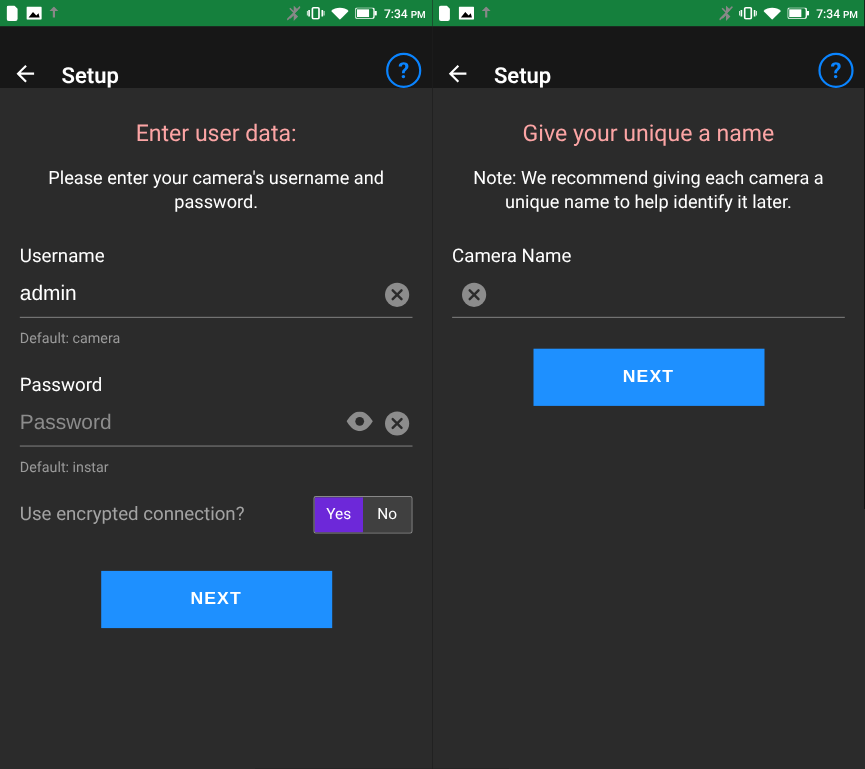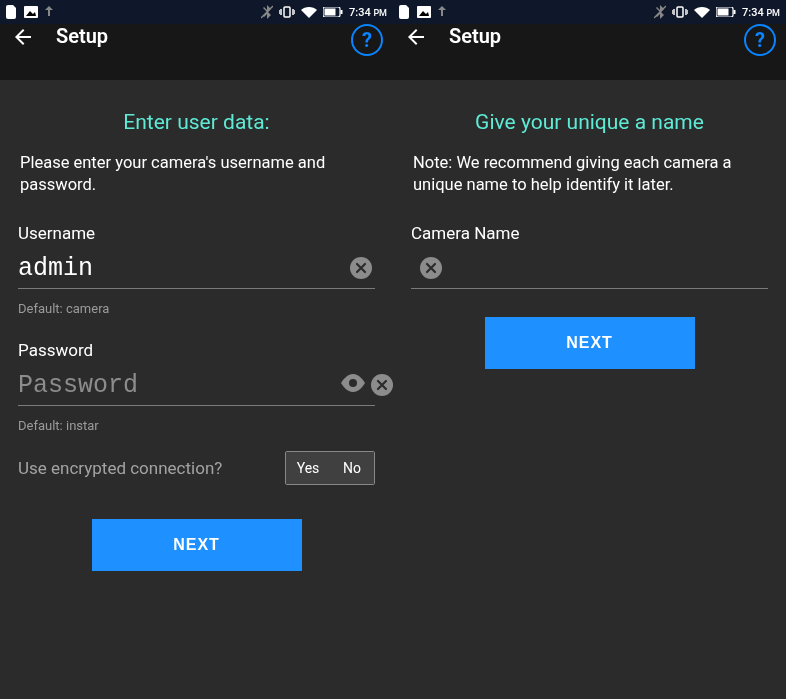--- a/index.html
+++ b/index.html
@@ -1,45 +1,45 @@
 <!DOCTYPE html>
 <html><head>
 <meta charset="utf-8">
 <style>
   * { box-sizing: border-box; margin: 0; padding: 0; }
   html, body { width: 786px; height: 699px; background: #000; font-family: Roboto, "Helvetica Neue", Arial, sans-serif; }
   .screens { display: flex; width: 786px; height: 699px; }
   .screen { width: 393px; height: 699px; background: #2b2b2b; position: relative; overflow: hidden; display: flex; flex-direction: column; }
   
-  .statusbar { height: 24px; background: #0f172a; color: #fff; font-size: 11px; display: flex; align-items: center; padding: 0 6px; }
+  .statusbar { height: 24px; background: #15803d; color: #fff; font-size: 11px; display: flex; align-items: center; padding: 0 6px; }
   .statusbar .left { display: flex; align-items: center; gap: 6px; }
   .statusbar .right { margin-left: auto; display: flex; align-items: center; gap: 6px; }
   .statusbar svg { display: block; }
   
-  .appbar { height: 56px; background: #171717; display: flex; align-items: flex-start; padding: 0 10px; color: #fff; }
+  .appbar { height: 56px; background: #171717; display: flex; align-items: flex-end; padding: 0 10px; color: #fff; }
   .appbar .title { font-size: 20px; font-weight: 600; margin-left: 20px; }
   .appbar .spacer { flex: 1; }
   .help-btn { width: 32px; height: 32px; border: 2px solid #0a84ff; border-radius: 50%; display: flex; align-items: center; justify-content: center; color: #0a84ff; font-weight: 700; font-size: 20px; }
   .back-btn { width: 26px; height: 26px; display: flex; align-items: center; justify-content: center; }
   
   .content { flex: 1; padding: 16px 18px; color: #e6e6e6; }
-  .heading { text-align: center; color: #5eead4; font-size: 21px; margin: 14px 0 18px; font-weight: 400; }
-  .subtext { color: #ffffff; font-size: 16.5px; line-height: 1.35; margin-bottom: 26px; padding: 0 2px; }
+  .heading { text-align: center; color: #fca5a5; font-size: 21px; margin: 14px 0 18px; font-weight: 400; }
+  .subtext { text-align: center; color: #ffffff; font-size: 16.5px; line-height: 1.35; margin-bottom: 26px; padding: 0 2px; }
   .label { font-size: 17px; color: #fff; margin: 24px 0 6px; }
   .field { position: relative; border-bottom: 1px solid #7a7a7a; height: 40px; display: flex; align-items: center; }
-  .field input { flex: 1; background: transparent; border: none; outline: none; color: #fff; font-size: 25px; font-family: Liberation Mono, monospace; padding: 2px 0; }
+  .field input { flex: 1; background: transparent; border: none; outline: none; color: #fff; font-size: 19px; font-family: Liberation Sans, sans-serif; padding: 2px 0; }
   .field input::placeholder { color: #8c8c8c; }
   .field .icon-btn { width: 28px; height: 28px; display: flex; align-items: center; justify-content: center; color: #8c8c8c; cursor: pointer; margin-left: 6px; }
   .clear-circle { width: 22px; height: 22px; border-radius: 50%; background: #8c8c8c; display: flex; align-items: center; justify-content: center; }
   .clear-circle svg { display:block; }
   .hint { font-size: 13px; color: #9a9a9a; margin: 12px 0 18px; }
   .row-toggle { display: flex; align-items: center; margin-top: 8px; }
   .row-toggle .q { font-size: 17px; color: #a3a3a3; flex: 1; }
   .seg { display: flex; border: 1px solid #888; border-radius: 2px; overflow: hidden; height: 34px; }
-  .seg .opt { width: 44px; display: flex; align-items: center; justify-content: center; font-size: 14px; color: #fff; background: #404040; cursor: pointer; }
+  .seg .opt { width: 44px; display: flex; align-items: center; justify-content: center; font-size: 14px; color: #fff; background: #6d28d9; cursor: pointer; }
   .seg .opt.active { background: #404040; }
   .next-btn { display: block; margin: 34px auto 0; background: #1e90ff; color: #fff; border: none; width: 210px; height: 52px; font-size: 16px; font-weight: 700; letter-spacing: 1px; cursor: pointer; }
   .next-btn.small-top { margin-top: 28px; }
 </style>
 </head>
 <body>
 
 <div class="screens">
 
   <div class="screen">

